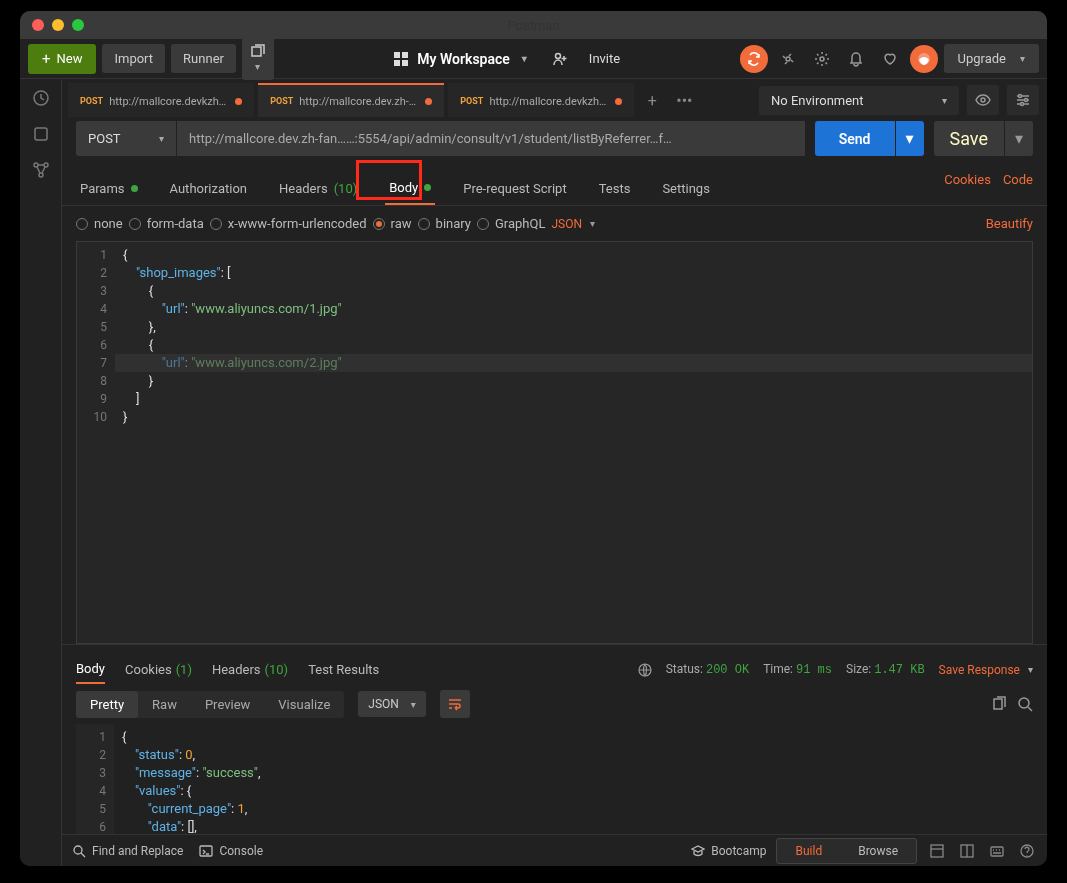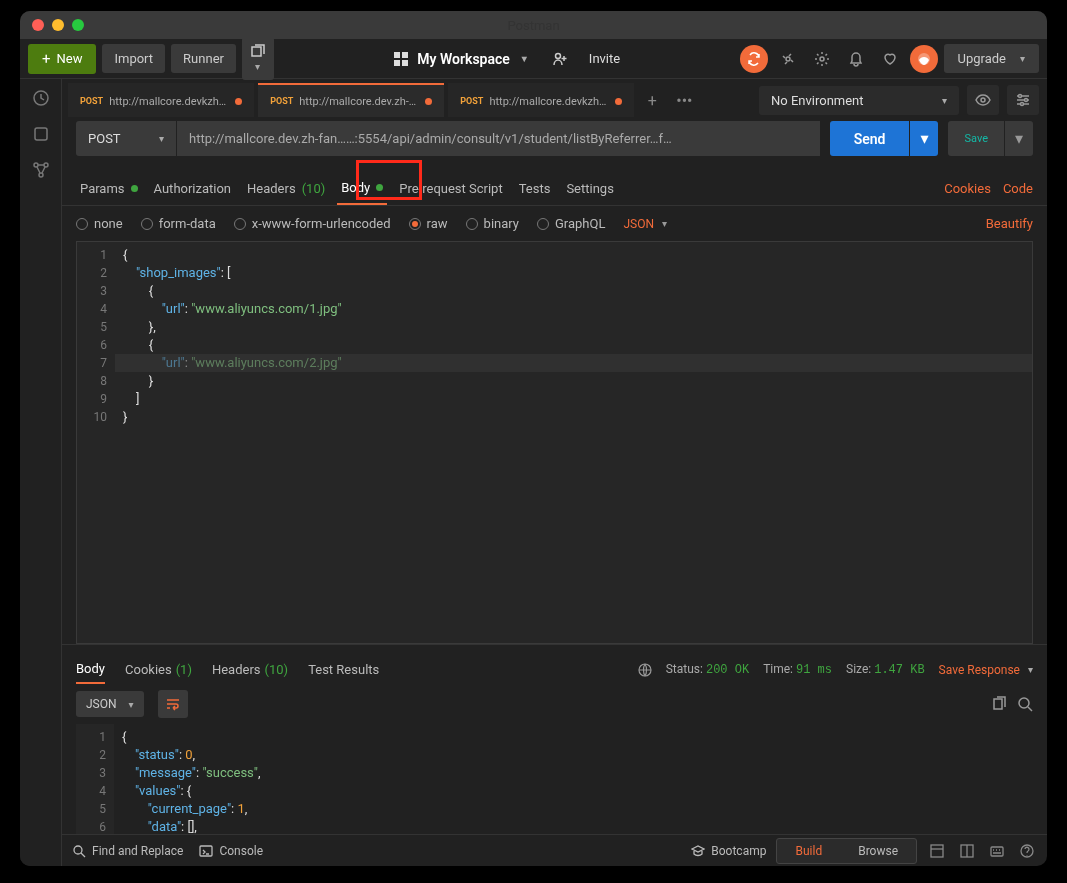--- a/index.html
+++ b/index.html
@@ -42,31 +42,31 @@
 .request-name-row { padding:10px 14px; display:flex; align-items:center; justify-content:space-between; }
 .request-name { color:#ddd; font-size:15px; font-weight:600; }
 .build-actions { display:flex; align-items:center; gap:10px; color:#888; font-size:11px; }
 .build-btn-icon { width:30px; height:28px; border:1px solid #555; border-radius:3px; display:flex; align-items:center; justify-content:center; cursor:pointer; }
 .build-btn-icon.orange svg { stroke:#f26b3a; }
 .url-row { padding:0 14px 10px; display:flex; gap:0; align-items:stretch; }
 .method-select { background:#3a3a3a; color:#ddd; padding:0 12px; display:flex; align-items:center; gap:10px; font-size:13px; border-radius:3px 0 0 3px; cursor:pointer; width:100px; justify-content:space-between; }
 .url-input { flex:1; background:#3a3a3a; border:none; color:#aaa; padding:10px 12px; font-size:13px; margin-left:1px; outline:none; }
 .send-btn { background:#1e74d6; color:#fff; padding:0 24px; font-size:14px; font-weight:600; display:flex; align-items:center; cursor:pointer; margin-left:10px; border-radius:3px 0 0 3px; }
 .send-drop { background:#1e74d6; width:28px; display:flex; align-items:center; justify-content:center; cursor:pointer; border-radius:0 3px 3px 0; color:#fff; margin-left:1px; }
-.save-btn { background:#3a3a3a; color:#14b8a6; padding:0 16px; display:flex; align-items:center; font-size:11px; margin-left:10px; border-radius:3px 0 0 3px; cursor:pointer; }
+.save-btn { background:#3a3a3a; color:#fef9c3; padding:0 16px; display:flex; align-items:center; font-size:18px; margin-left:10px; border-radius:3px 0 0 3px; cursor:pointer; }
 .save-drop { background:#3a3a3a; width:28px; display:flex; align-items:center; justify-content:center; cursor:pointer; border-radius:0 3px 3px 0; color:#999; margin-left:1px; }
-.req-tabs { padding:6px 14px 0; display:flex; align-items:center; gap:8px; border-bottom:1px solid #333; position:relative; }
+.req-tabs { padding:6px 14px 0; display:flex; gap:24px; border-bottom:1px solid #333; position:relative; }
 .req-tab { color:#bbb; font-size:13px; padding:8px 4px; cursor:pointer; display:flex; align-items:center; gap:6px; }
 .req-tab.active { color:#fff; border-bottom:2px solid #f26b3a; }
 .green-dot { width:7px; height:7px; border-radius:50%; background:#3fa53f; }
 .count { color:#3fa53f; }
 .req-tabs-right { margin-left:auto; display:flex; gap:12px; }
 .link-orange { color:#f26b3a; font-size:13px; cursor:pointer; }
 .highlight-box { position:absolute; left:294px; top:-6px; width:66px; height:40px; border:3px solid #ff2a1a; pointer-events:none; }
-.body-type-row { padding:10px 14px; display:flex; align-items:center; gap:18px; font-size:13px; color:#bbb; }
+.body-type-row { padding:10px 14px; display:flex; align-items:center; gap:6px; font-size:13px; color:#bbb; }
 .radio { display:flex; align-items:center; gap:6px; cursor:pointer; }
 .radio-circle { width:12px; height:12px; border-radius:50%; border:1px solid #777; display:flex; align-items:center; justify-content:center; }
 .radio.selected .radio-circle::after { content:""; width:6px; height:6px; border-radius:50%; background:#f26b3a; }
 .body-format { color:#f26b3a; font-size:12px; display:flex; align-items:center; gap:4px; cursor:pointer; }
 .beautify { margin-left:auto; color:#f26b3a; font-size:13px; cursor:pointer; }
 .editor { flex:1; display:flex; font-family:Menlo,Monaco,monospace; font-size:13px; min-height:0; overflow:hidden; background:#262626; margin:0 14px; border:1px solid #3a3a3a; }
 .gutter { width:38px; background:#262626; text-align:right; padding:4px 8px 4px 4px; color:#777; font-size:12px; line-height:18px; }
 .code { flex:1; padding:4px 8px; line-height:18px; position:relative; }
 .line { white-space:pre; color:#ddd; }
 .hl-line { position:absolute; left:0; right:0; height:18px; background:#3a3a3a; opacity:.5; }
@@ -356,20 +356,26 @@
           <span><span>Time:</span> <span class="meta-val">91 ms</span></span>
           <span><span>Size:</span> <span class="meta-val">1.47 KB</span></span>
           <span class="save-resp">
               <span>Save Response</span> 
               <span class="chev">▾</span>
             </span>
         </div>
       </div>
 
       <div class="resp-viewer-row">
+        <div class="view-tabs">
+          <div class="view-tab active">Pretty</div>
+          <div class="view-tab">Raw</div>
+          <div class="view-tab">Preview</div>
+          <div class="view-tab">Visualize</div>
+        </div>
         <div class="format-select">
             <span>JSON</span>
             <span class="chev">▾</span>
           </div>
         <div class="wrap-icon">
             <svg width="16" height="14" viewBox="0 0 16 14" fill="none" stroke="#f26b3a" stroke-width="1.5">
               <path d="M2 3h12M2 7h9a2 2 0 010 4H8m0 0l2-2m-2 2l2 2M2 11h3"></path>
             </svg>
           </div>
         <div class="resp-viewer-right">

